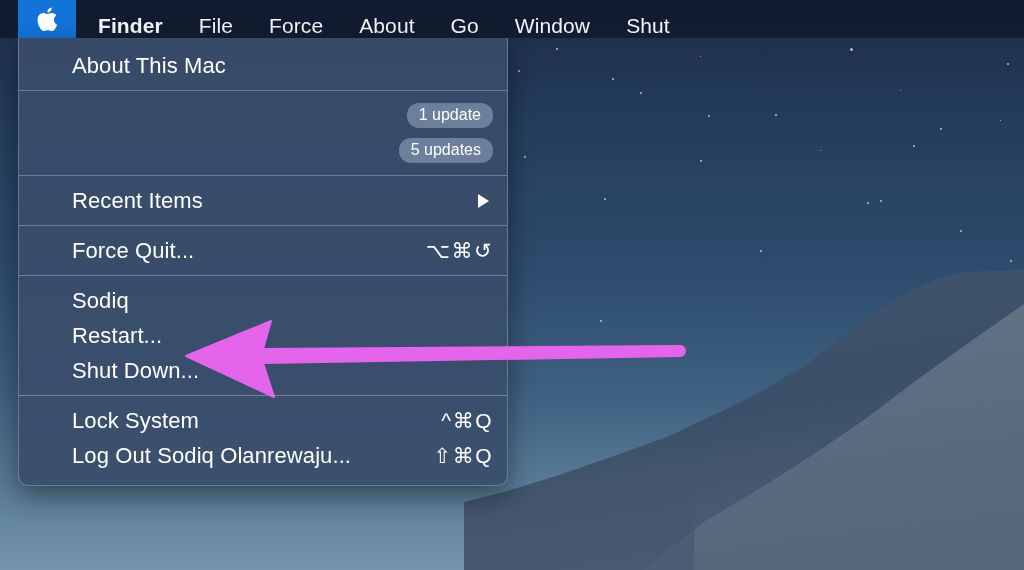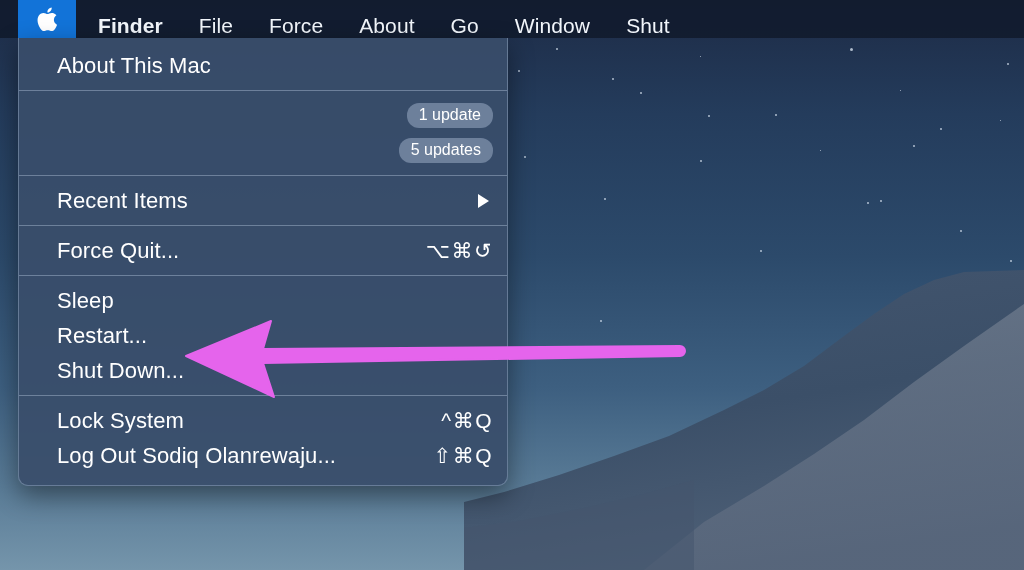--- a/index.html
+++ b/index.html
@@ -102,21 +102,21 @@
     background: rgba(57,77,107,0.93);
     border: 1px solid rgba(170,190,215,0.40);
     border-top: none;
     border-bottom-left-radius: 10px;
     border-bottom-right-radius: 10px;
     box-shadow: 0 10px 26px rgba(0,0,0,0.42);
     padding: 6px 0 8px 0;
     color: #ffffff;
     overflow: hidden;
   }
-  .menu-group { padding: 4px 0; }
+  .menu-group { padding: 4px 0; margin-left: 15px; }
   .menu-sep {
     height: 1px;
     background: rgba(190,208,230,0.40);
     margin: 3px 0;
   }
   .menu-row {
     display: flex;
     align-items: center;
     height: 35px;
     padding: 0 14px 0 38px;
@@ -269,21 +269,21 @@
         <div class="menu-row">
           <span class="menu-label">Force Quit...</span>
           <div class="menu-right">
             <span class="shortcut">⌥⌘↺</span>
           </div>
         </div>
       </div>
       <div class="menu-sep"></div>
       <div class="menu-group">
         <div class="menu-row">
-          <span class="menu-label">Sleep</span>
+          <span class="menu-label">Sodiq</span>
           <div class="menu-right"></div>
         </div>
         <div class="menu-row">
           <span class="menu-label">Restart...</span>
           <div class="menu-right"></div>
         </div>
         <div class="menu-row">
           <span class="menu-label">Shut Down...</span>
           <div class="menu-right"></div>
         </div>

